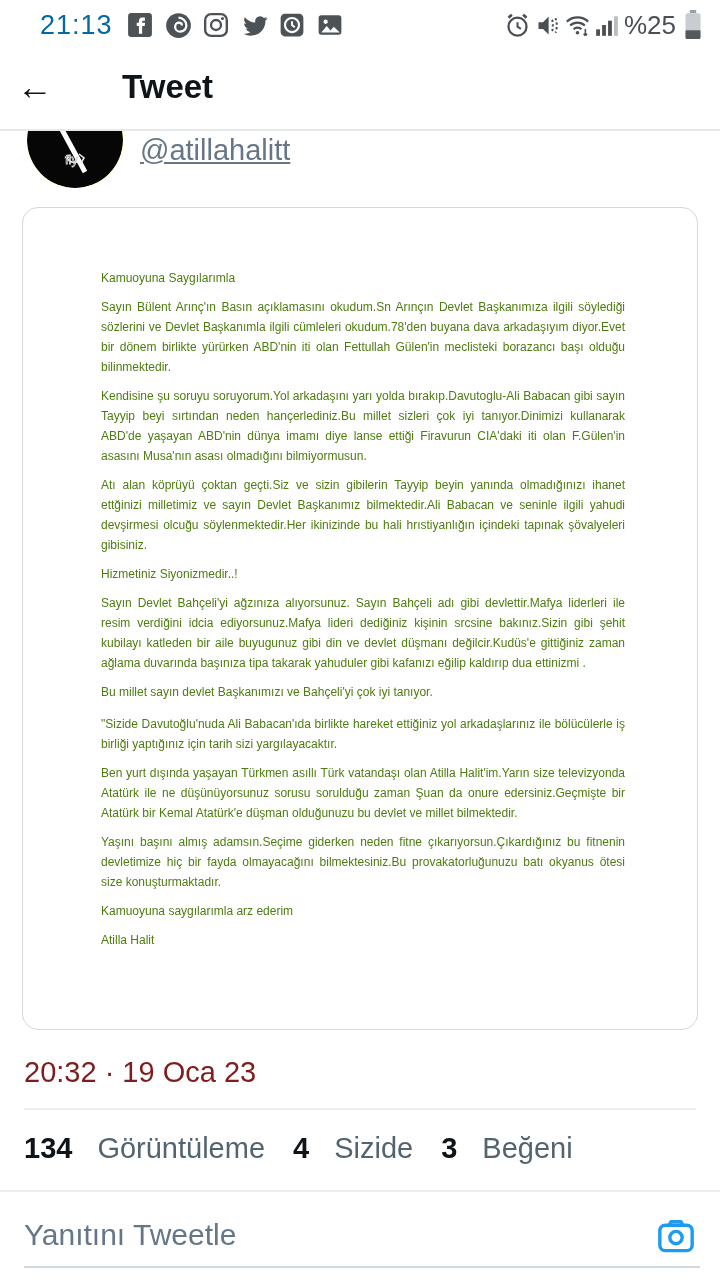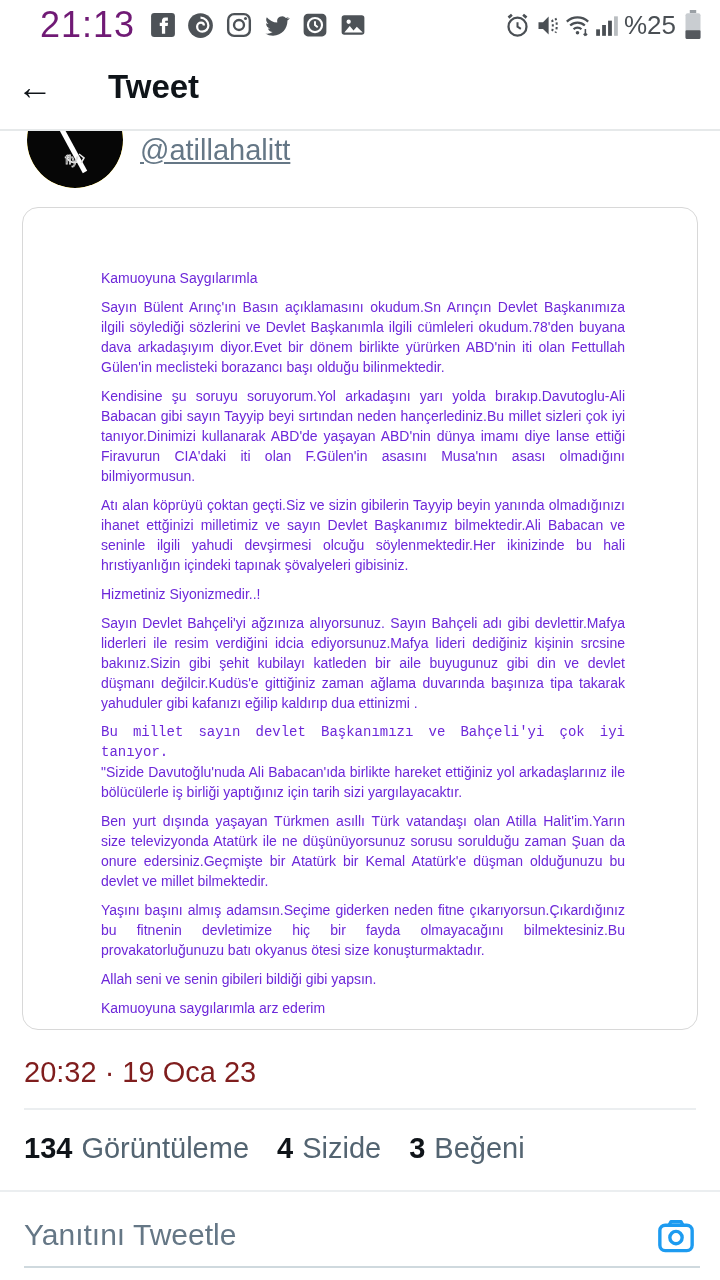--- a/index.html
+++ b/index.html
@@ -1,48 +1,48 @@
 <!DOCTYPE html>
 <html><head>
 <meta charset="utf-8">
 <style>
   html,body{margin:0;padding:0;background:#fff;}
   .screen{position:relative;width:720px;height:1280px;background:#fff;overflow:hidden;
           font-family:"Liberation Sans",sans-serif;color:#0f1419;}
   
   .statusbar{position:absolute;top:0;left:0;right:0;height:44px;background:#fff;z-index:6;
              display:flex;align-items:center;padding:6px 14px 0 14px;box-sizing:border-box;}
-  .sb-time{font-size:36px;color:#701a75;margin:0 14px 0 26px;letter-spacing:1px;}
+  .sb-time{font-size:27px;color:#0369a1;margin:0 14px 0 26px;letter-spacing:1px;}
   .sb-icons{display:flex;align-items:center;gap:11px;}
   .sb-right{margin-left:auto;display:flex;align-items:center;gap:3px;justify-content:flex-end;}
   .sb-pct{font-size:26px;color:#4a4f54;}
   .appic{width:27px;height:27px;display:inline-flex;align-items:center;justify-content:center;}
   
   .header{position:absolute;top:44px;left:0;right:0;height:85px;background:#fff;z-index:5;
           border-bottom:2px solid #e6e9ea;display:flex;align-items:center;}
   .back-btn{width:70px;text-align:center;font-size:36px;color:#0f1419;line-height:1;cursor:pointer;}
-  .header-title{font-size:33px;font-weight:700;color:#0f1419;margin-left:38px;}
+  .header-title{font-size:33px;font-weight:700;color:#0f1419;margin-left:52px;}
   
   .avatar{position:absolute;left:27px;top:92px;width:96px;height:96px;border-radius:50%;
           overflow:hidden;background:#fde047;z-index:1;}
   .handle{position:absolute;left:140px;top:134px;font-size:29px;color:#657786;z-index:1;text-decoration:underline;}
   
   .card{position:absolute;left:22px;top:207px;width:676px;height:823px;box-sizing:border-box;
         background:#fff;border:1px solid #d8d8d8;border-radius:16px;overflow:hidden;cursor:pointer;}
-  .letter{padding:60px 72px 0 78px;font-size:14px;line-height:20px;color:#6d28d9;
+  .letter{padding:60px 72px 0 78px;font-size:12px;line-height:20px;color:#4d7c0f;
           text-align:justify;}
   .letter p{margin:0 0 9px 0;}
-  .letter p.no-gap{margin-bottom:0;font-family:Liberation Mono, monospace;}
+  .letter p.no-gap{margin-bottom:12px;}
   
   .timestamp{position:absolute;left:24px;top:1056px;font-size:29px;color:#7f1d1d;}
   .divider{position:absolute;height:2px;background:#ebeef0;}
   .div1{top:1108px;left:24px;width:672px;}
   .div2{top:1190px;left:0;width:720px;}
   .stats{position:absolute;left:24px;top:1132px;display:flex;gap:28px;font-size:29px;}
-  .stat{display:flex;gap:9px;align-items:flex-end;cursor:pointer;}
+  .stat{display:flex;gap:25px;align-items:flex-end;cursor:pointer;}
   .stat .v{font-weight:700;color:#0f1419;}
   .stat .l{color:#536471;}
   
   .reply-text{position:absolute;left:24px;top:1218px;font-size:30px;color:#657786;cursor:text;}
   .camera-btn{position:absolute;right:24px;top:1218px;cursor:pointer;}
   .underline{position:absolute;left:24px;top:1266px;width:676px;height:2px;background:#cfd9de;}
   svg{display:block;}
 </style>
 </head>
 <body>
@@ -153,21 +153,20 @@
       <p>Kamuoyuna Saygılarımla</p>
       <p>Sayın Bülent Arınç'ın Basın açıklamasını okudum.Sn Arınçın Devlet Başkanımıza ilgili söylediği sözlerini ve Devlet Başkanımla ilgili cümleleri okudum.78'den buyana dava arkadaşıyım diyor.Evet bir dönem birlikte yürürken ABD'nin iti olan Fettullah Gülen'in meclisteki borazancı başı olduğu bilinmektedir.</p>
       <p>Kendisine şu soruyu soruyorum.Yol arkadaşını yarı yolda bırakıp.Davutoglu-Ali Babacan gibi sayın Tayyip beyi sırtından neden hançerlediniz.Bu millet sizleri çok iyi tanıyor.Dinimizi kullanarak ABD'de yaşayan ABD'nin dünya imamı diye lanse ettiği Firavurun CIA'daki iti olan F.Gülen'in asasını Musa'nın asası olmadığını bilmiyormusun.</p>
       <p>Atı alan köprüyü çoktan geçti.Siz ve sizin gibilerin Tayyip beyin yanında olmadığınızı ihanet ettğinizi milletimiz ve sayın Devlet Başkanımız bilmektedir.Ali Babacan ve seninle ilgili yahudi devşirmesi olcuğu söylenmektedir.Her ikinizinde bu hali hrıstiyanlığın içindeki tapınak şövalyeleri gibisiniz.</p>
       <p>Hizmetiniz Siyonizmedir..!</p>
       <p>Sayın Devlet Bahçeli'yi ağzınıza alıyorsunuz. Sayın Bahçeli adı gibi devlettir.Mafya liderleri ile resim verdiğini idcia ediyorsunuz.Mafya lideri dediğiniz kişinin srcsine bakınız.Sizin gibi şehit kubilayı katleden bir aile buyugunuz gibi din ve devlet düşmanı değilcir.Kudüs'e gittiğiniz zaman ağlama duvarında  başınıza tipa takarak yahuduler gibi kafanızı eğilip kaldırıp dua ettinizmi .</p>
       <p class="no-gap">Bu millet sayın devlet Başkanımızı ve Bahçeli'yi çok iyi tanıyor.</p>
       <p>"Sizide Davutoğlu'nuda Ali Babacan'ıda birlikte hareket ettiğiniz yol arkadaşlarınız ile bölücülerle iş birliği yaptığınız için tarih sizi yargılayacaktır.</p>
       <p>Ben yurt dışında yaşayan Türkmen asıllı Türk vatandaşı olan Atilla Halit'im.Yarın size televizyonda Atatürk ile ne düşünüyorsunuz sorusu sorulduğu zaman Şuan da onure edersiniz.Geçmişte bir Atatürk bir Kemal Atatürk'e düşman olduğunuzu bu devlet ve millet bilmektedir.</p>
       <p>Yaşını başını almış adamsın.Seçime giderken neden fitne çıkarıyorsun.Çıkardığınız bu fitnenin devletimize hiç bir fayda olmayacağını bilmektesiniz.Bu provakatorluğunuzu batı okyanus ötesi size konuşturmaktadır.</p>
-      <p>Allah seni ve senin gibileri bildiği gibi yapsın.</p>
       <p>Kamuoyuna saygılarımla arz ederim</p>
       <p>Atilla Halit</p>
     </div>
   </div>
 
   <div class="timestamp">20:32 · 19 Oca 23</div>
   <div class="divider div1"></div>
 
   <div class="stats">
     <span class="stat">

